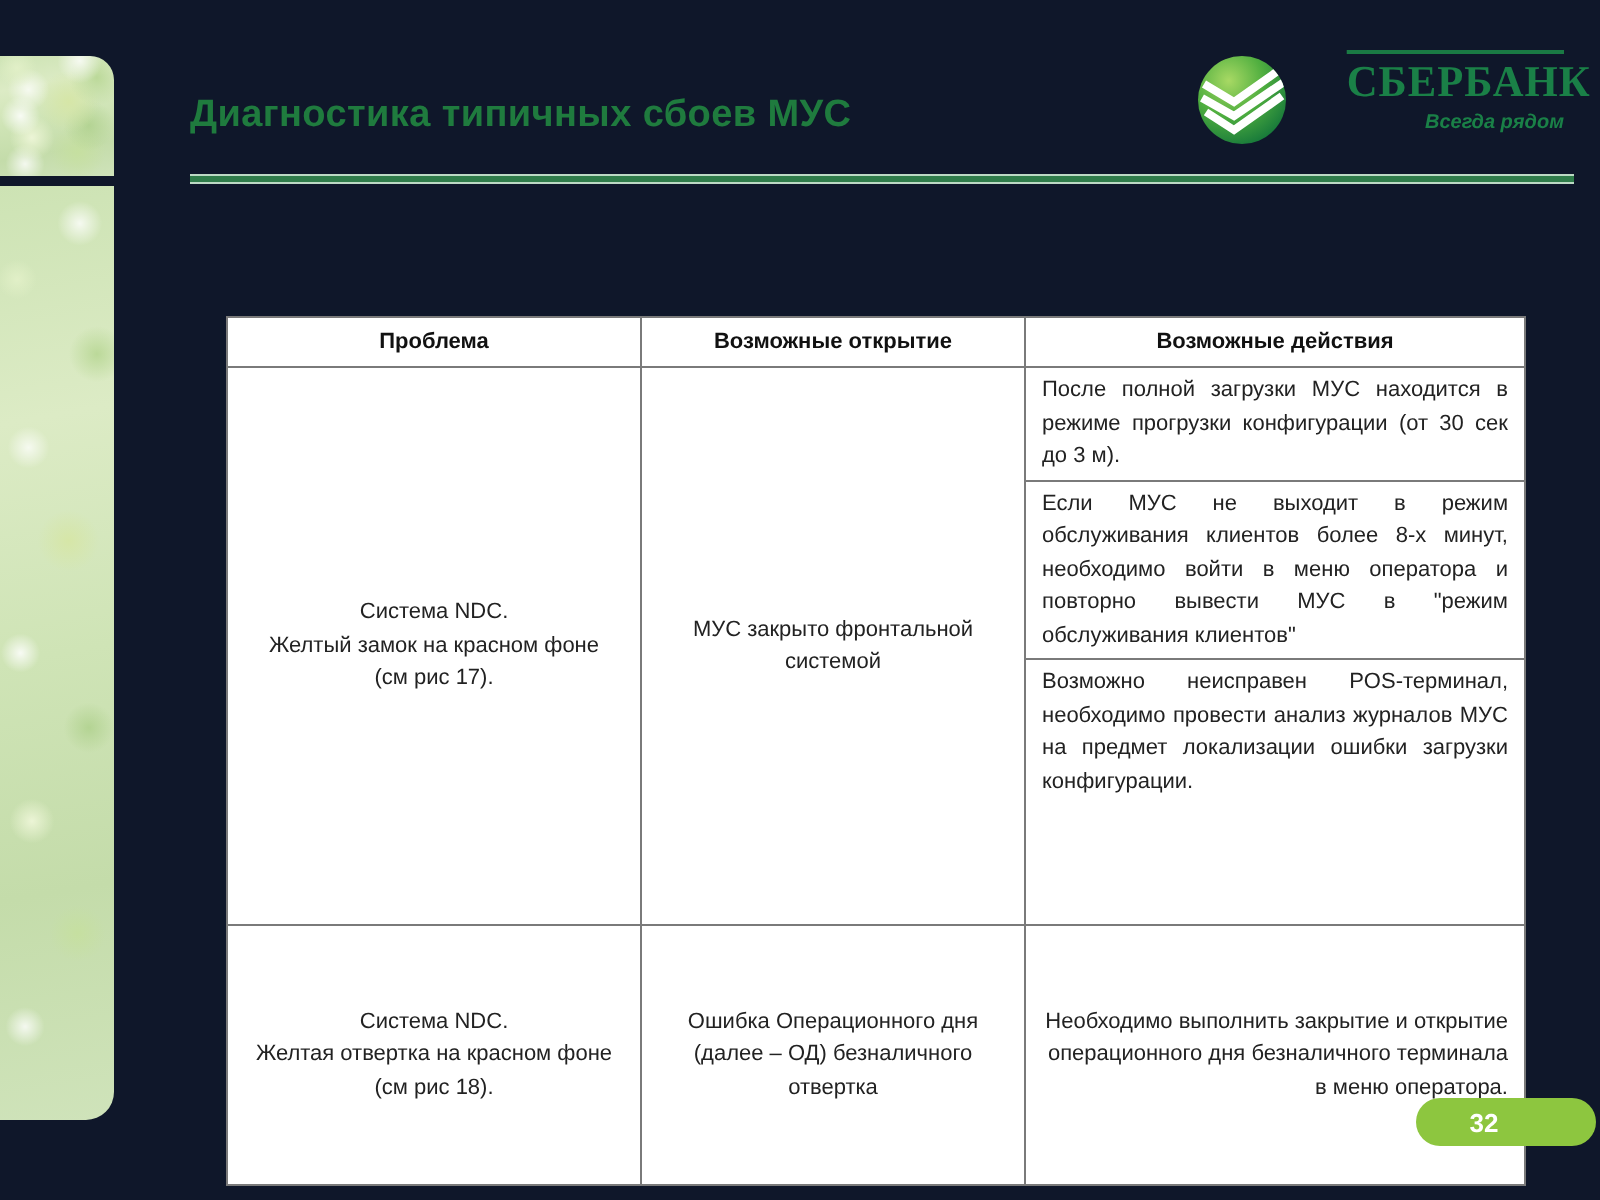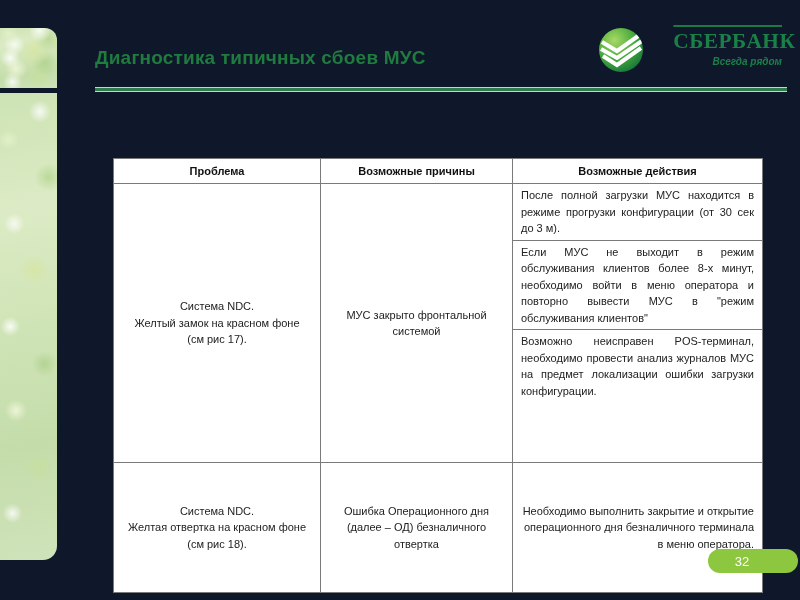--- a/index.html
+++ b/index.html
@@ -72,21 +72,21 @@
   td.action-cell{text-align:justify;vertical-align:top;}
   td.action-center{text-align:right;vertical-align:middle;}
   .cell-line{display:block;}
 
   
   .page-badge{
     position:absolute;left:708px;top:549px;width:90px;height:24px;
     background:#8dc63f;border-radius:12px;
     display:flex;align-items:center;justify-content:center;
     padding-right:22px;box-sizing:border-box;
-    color:#ffffff;font-size:13px;font-weight:400;
+    color:#ffffff;font-size:13px;font-weight:700;
   }
 </style>
 </head>
 <body>
 
 <div class="slide">
 
   <div class="leaf-strip top"></div>
   <div class="leaf-strip main"></div>
 
@@ -122,21 +122,21 @@
 
   <table class="diag">
     <colgroup>
         <col style="width:207px">
         <col style="width:192px">
         <col style="width:250px">
       </colgroup>
     <tbody>
         <tr>
       <th>Проблема</th>
-      <th>Возможные причины</th>
+      <th>Возможные открытие</th>
       <th>Возможные действия</th>
     </tr>
     <tr style="height:56px">
       <td class="center-cell" rowspan="3">
         <span class="cell-line">Система NDC.</span>
         <span class="cell-line">Желтый замок на красном фоне</span>
         <span class="cell-line">(см рис 17).</span>
       </td>
       <td class="center-cell" rowspan="3">МУС закрыто фронтальной системой</td>
       <td class="action-cell">После полной загрузки МУС находится в режиме прогрузки конфигурации (от 30 сек до 3 м).</td>

